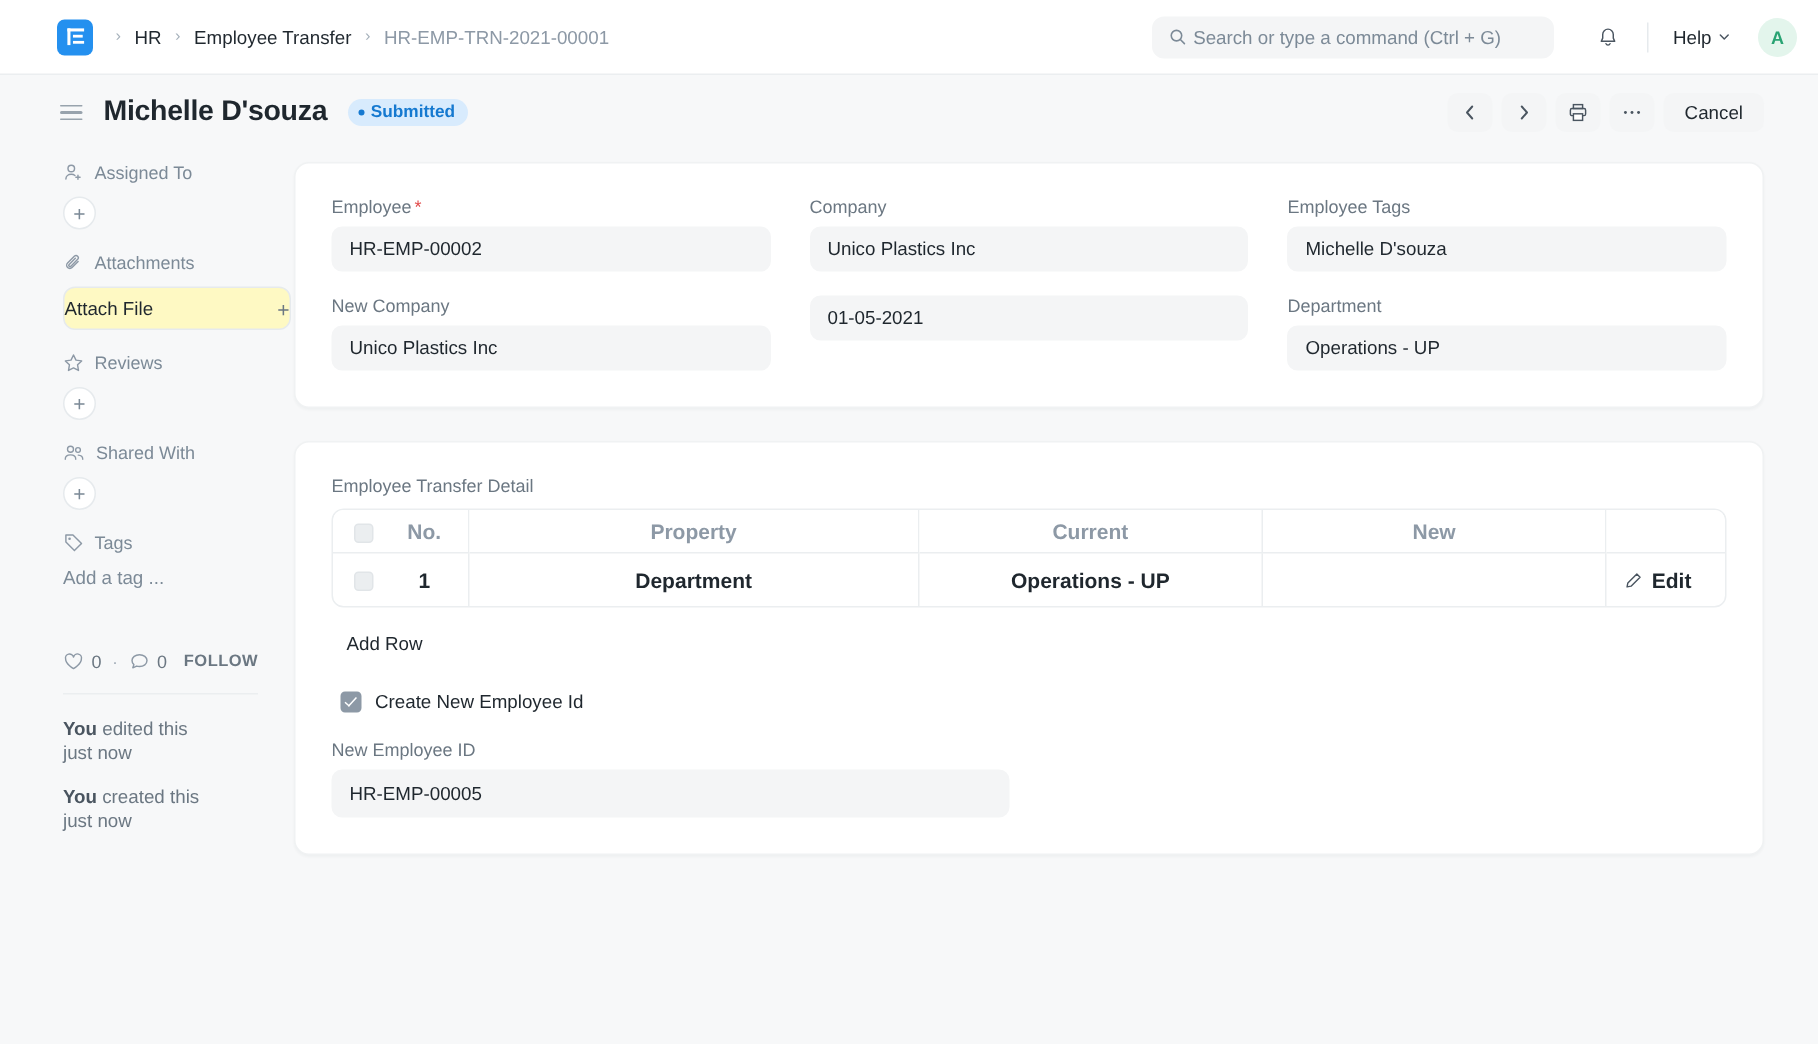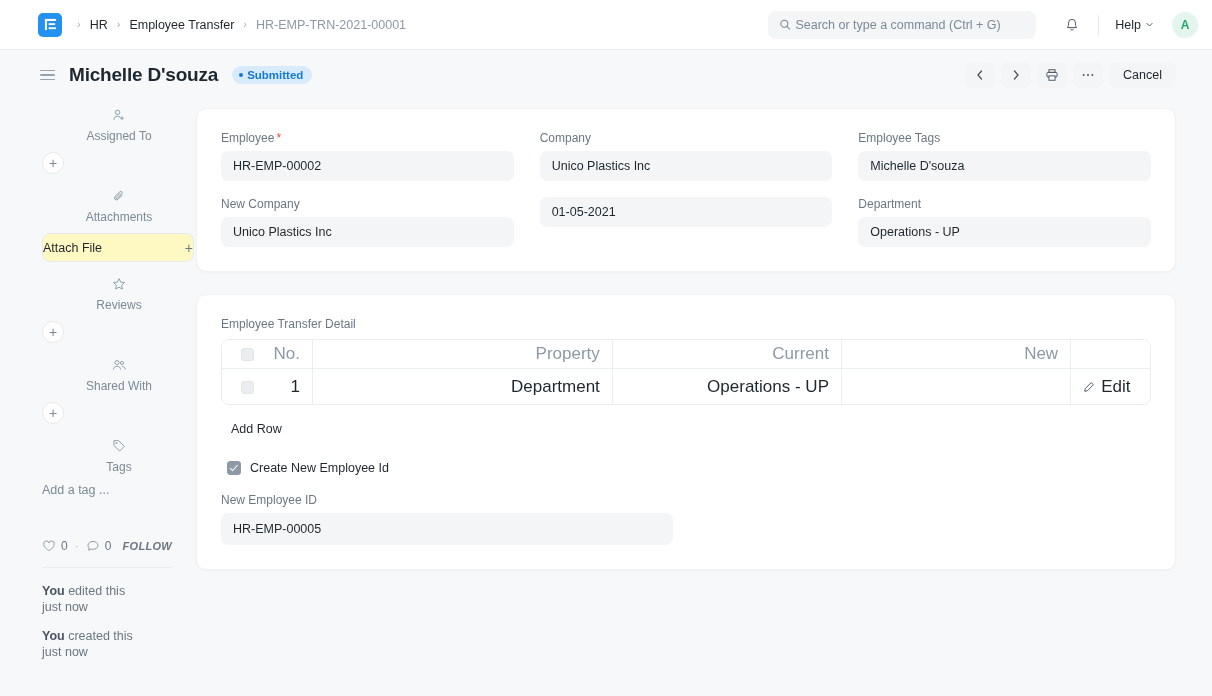--- a/index.html
+++ b/index.html
@@ -99,21 +99,21 @@
   }
 
   
   .layout { display: flex; padding: 0 36px 0 0; }
 
   
   .sidebar { width: 196px; flex: 0 0 196px; padding: 8px 0 0 42px; }
   .side-section { margin-bottom: 15px; }
   .side-head {
     display: flex; align-items: center; gap: 7px;
-    font-size: 12px; color: #7c8a97; margin-bottom: 9px; flex-direction: column;
+    font-size: 12px; color: #7c8a97; margin-bottom: 9px;
   }
   .plus-circle {
     width: 22px; height: 22px; border-radius: 50%;
     background: #fff; border: 1px solid #e6eaed;
     display: flex; align-items: center; justify-content: center;
     color: #7c8a97; font-size: 14px; cursor: pointer; line-height: 1;
   }
   .attach-btn {
     width: 152px; height: 29px; background: #fef9c3;
     border: 1px solid #e6eaed; border-radius: 8px;
@@ -122,21 +122,21 @@
   }
   .attach-btn .pl { color: #6b7782; font-size: 14px; }
   .add-tag { font-size: 12.5px; color: #7c8a97; cursor: pointer; }
 
   .social-row {
     display: flex; align-items: center; margin-top: 42px;
     font-size: 12px; color: #6b7782;
   }
   .social-row .grp { display: flex; align-items: center; gap: 5px; cursor: pointer; }
   .sep-dot { margin: 0 7px; color: #a6b1bb; }
-  .follow { margin-left: auto; margin-right: 24px; font-size: 11px; font-weight: 600; letter-spacing: .3px; color: #6b7782; cursor: pointer; font-style: italic; }
+  .follow { margin-left: auto; margin-right: 24px; font-size: 11px; font-weight: 600; letter-spacing: .3px; color: #6b7782; cursor: pointer; }
   .hr { height: 1px; background: #ebeef0; margin: 14px 24px 0 0; }
   .activity { margin-top: 15px; font-size: 12.5px; color: #6b7782; line-height: 1.28; }
   .activity b { color: #4a5560; font-weight: bold; }
   .activity .blk { margin-bottom: 13px; }
 
   
   .main { flex: 1; padding-top: 8px; }
   .card {
     background: #fff; border: 1px solid #f0f2f3;
     border-radius: 10px; box-shadow: 0 1px 2px rgba(25,39,52,.04);
@@ -157,21 +157,21 @@
 
   .section-title { font-size: 14.5px; font-weight: bold; color: #1f272e; margin-bottom: 20px; }
   .grid-label { font-size: 12px; color: #6b7782; margin-bottom: 8px; display: block; }
 
   table.grid {
     width: 100%; border-collapse: separate; border-spacing: 0;
     border: 1px solid #ebeef0; border-radius: 8px; overflow: hidden;
     table-layout: fixed;
   }
   table.grid th, table.grid td {
-    font-size: 17px; font-weight: normal; text-align: right;
+    font-size: 14px; font-weight: bold; text-align: center;
     padding: 0 12px; height: 29px; vertical-align: middle;
     border-bottom: 1px solid #ebeef0; border-right: 1px solid #ebeef0;
     color: #1f272e; white-space: nowrap; overflow: hidden; text-overflow: ellipsis;
   }
   table.grid th { color: #8d99a6; background: #fff; }
   table.grid tr:last-child td { border-bottom: none; }
   table.grid th:last-child, table.grid td:last-child { border-right: none; }
   table.grid td.row-cell { height: 35px; }
   .c-check { width: 31px; padding: 0 0 0 10px !important; border-right: none !important; }
   .c-no { width: 58px; border-right: 1px solid #ebeef0; }

